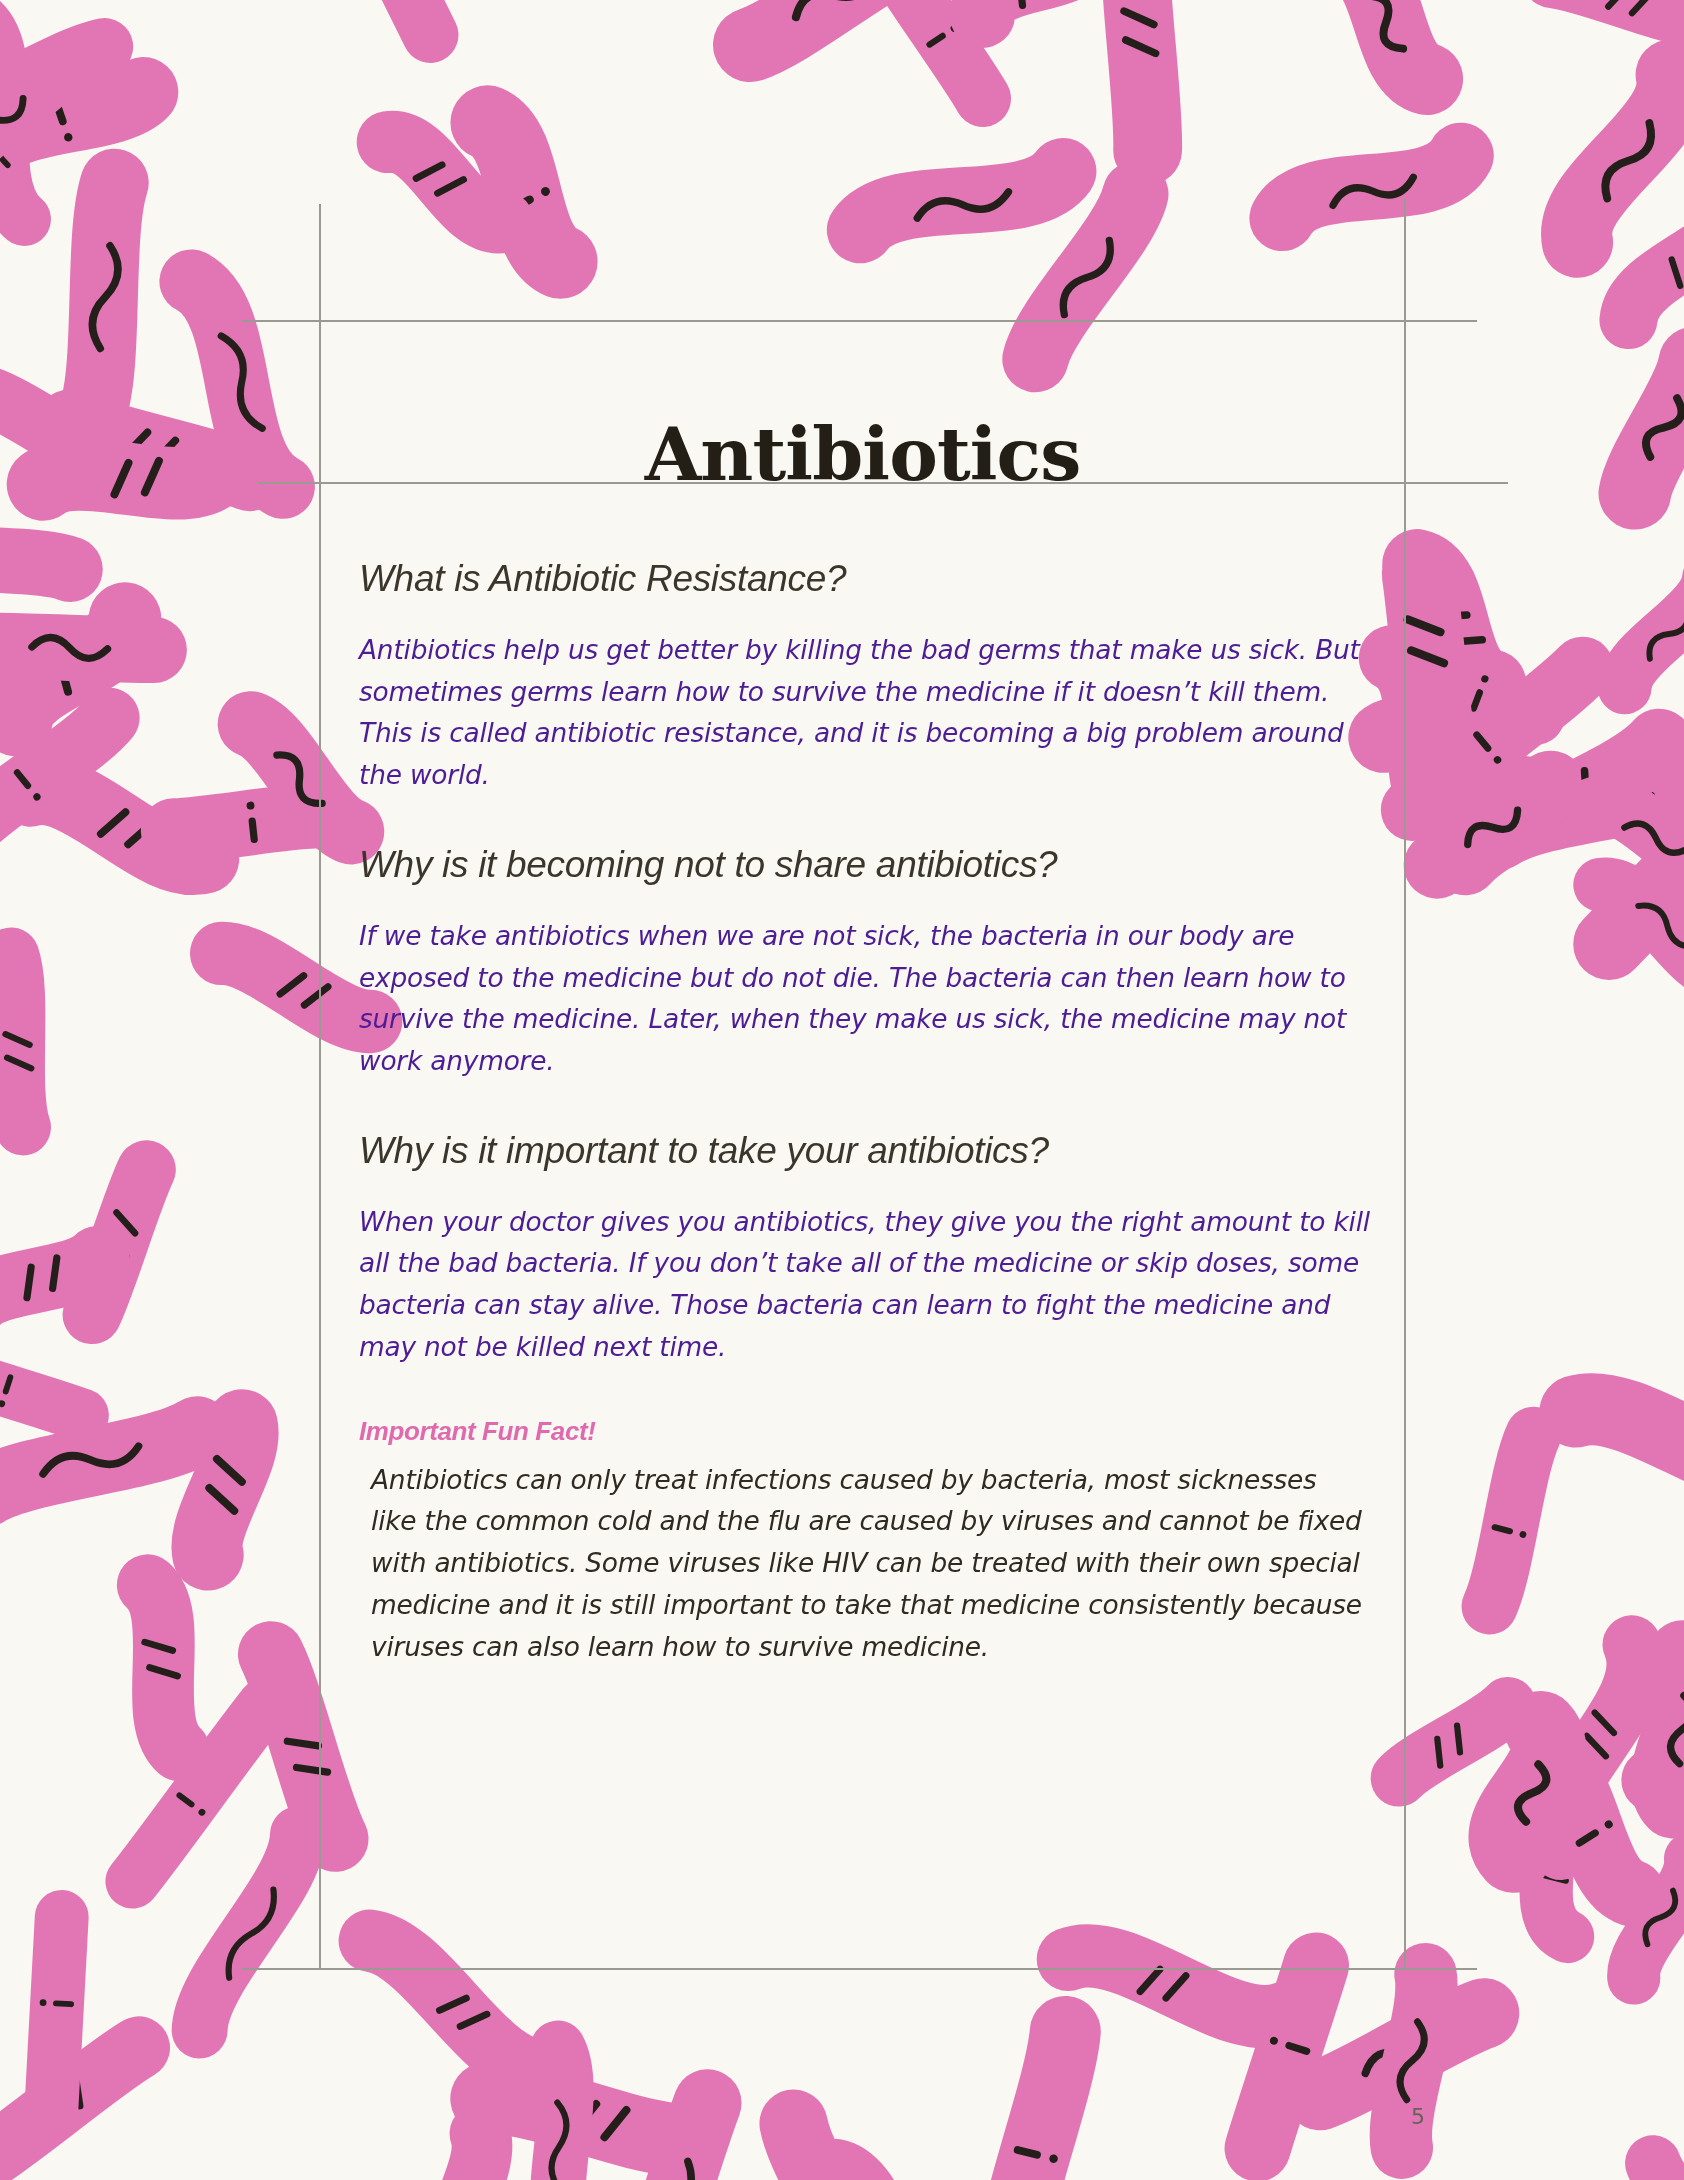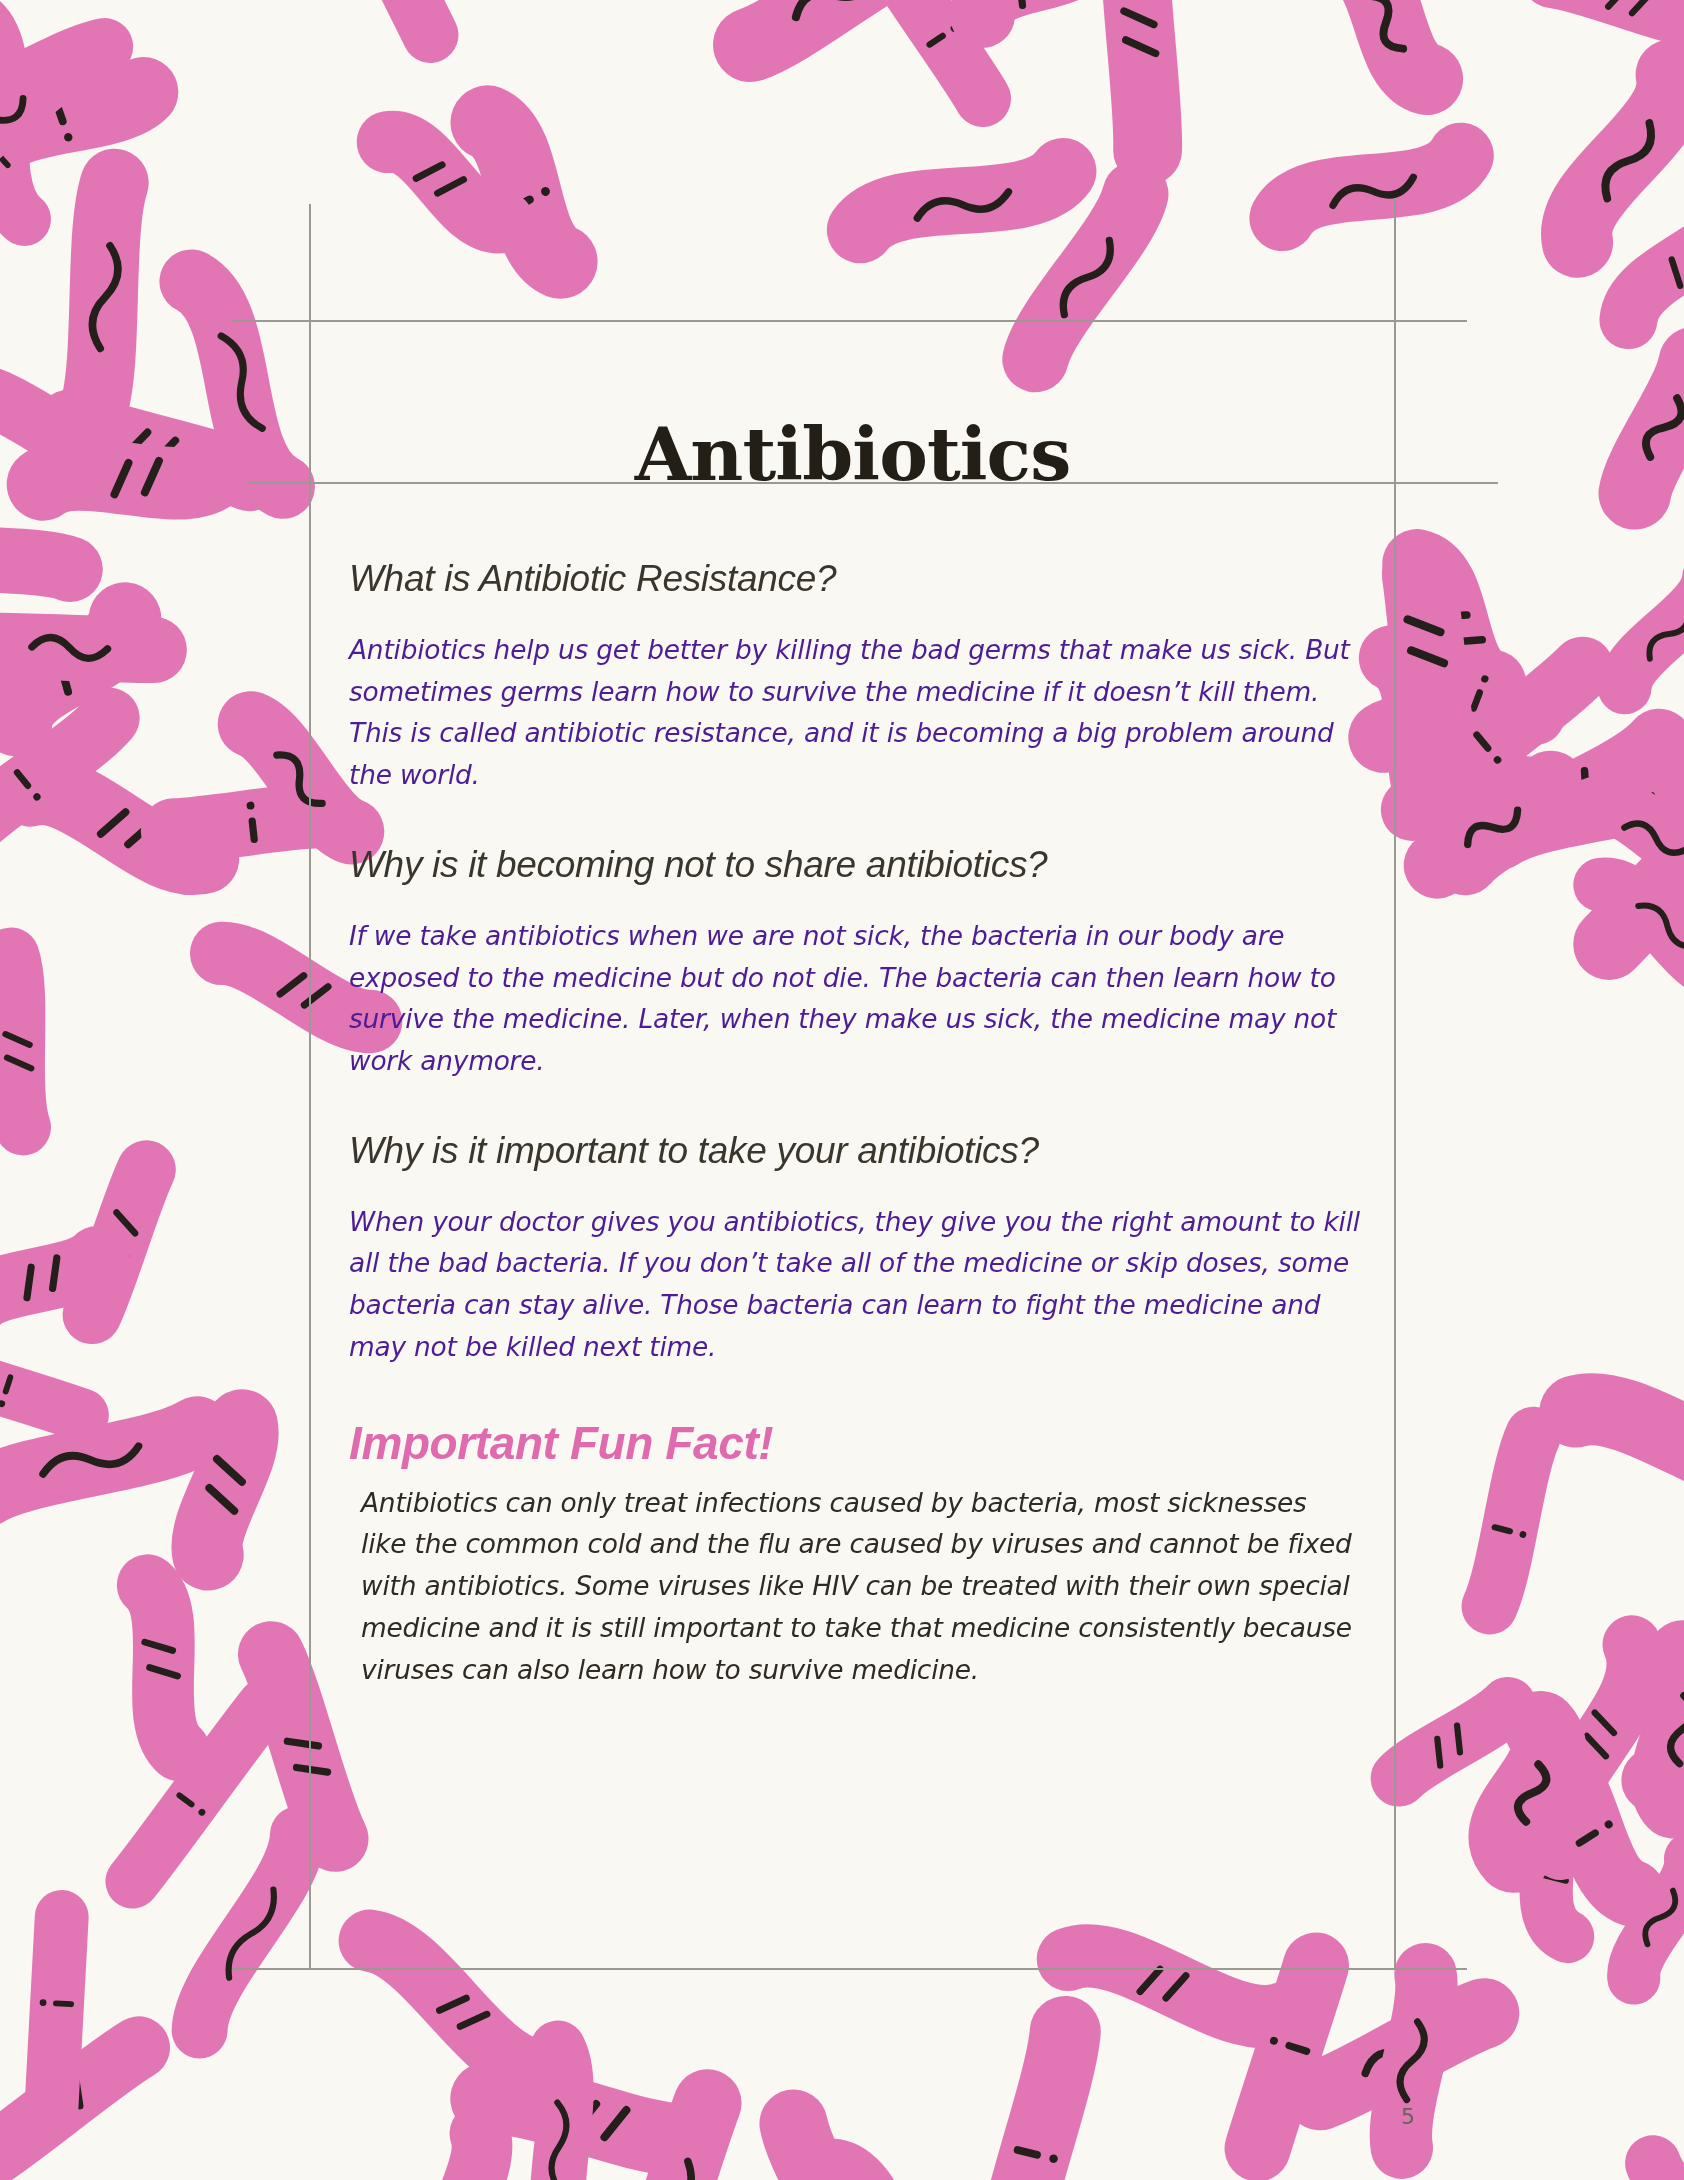--- a/index.html
+++ b/index.html
@@ -34,21 +34,21 @@
 
   #rule-top-h   { left: 228px;  top: 320px;  width: 1235px; }
   #rule-title-h { left: 244px;  top: 482px;  width: 1250px; }
   #rule-bottom-h{ left: 228px;  top: 1968px; width: 1235px; }
   #rule-left-v  { left: 305px;  top: 204px;  height: 1765px; }
   #rule-right-v { left: 1390px; top: 198px;  height: 1772px; }
 
   
   #content {
     position: absolute;
-    left: 4px; top: 0;
+    left: 14px; top: 0;
     width: 1576px;
     height: 2181px;
     z-index: 3;
   }
 
   #page-title {
     position: absolute;
     left: 305px;
     top: 362px;
     width: 1087px;
@@ -82,21 +82,21 @@
     font-size: 26.4px;
     line-height: 1.58;
     color: #4c1d95;
     margin: 0 0 48px 0;
     letter-spacing: -0.2px;
   }
 
   .funfact-heading {
     font-family: "Liberation Sans", sans-serif;
     font-weight: 700;
-    font-size: 46px;
+    font-size: 26px;
     color: #e06aae;
     margin: 0 0 12px 0;
     letter-spacing: -0.4px;
   }
 
   .funfact-text {
     font-family: "DejaVu Sans", sans-serif;
     font-size: 26.4px;
     line-height: 1.58;
     color: #2f2b22;

